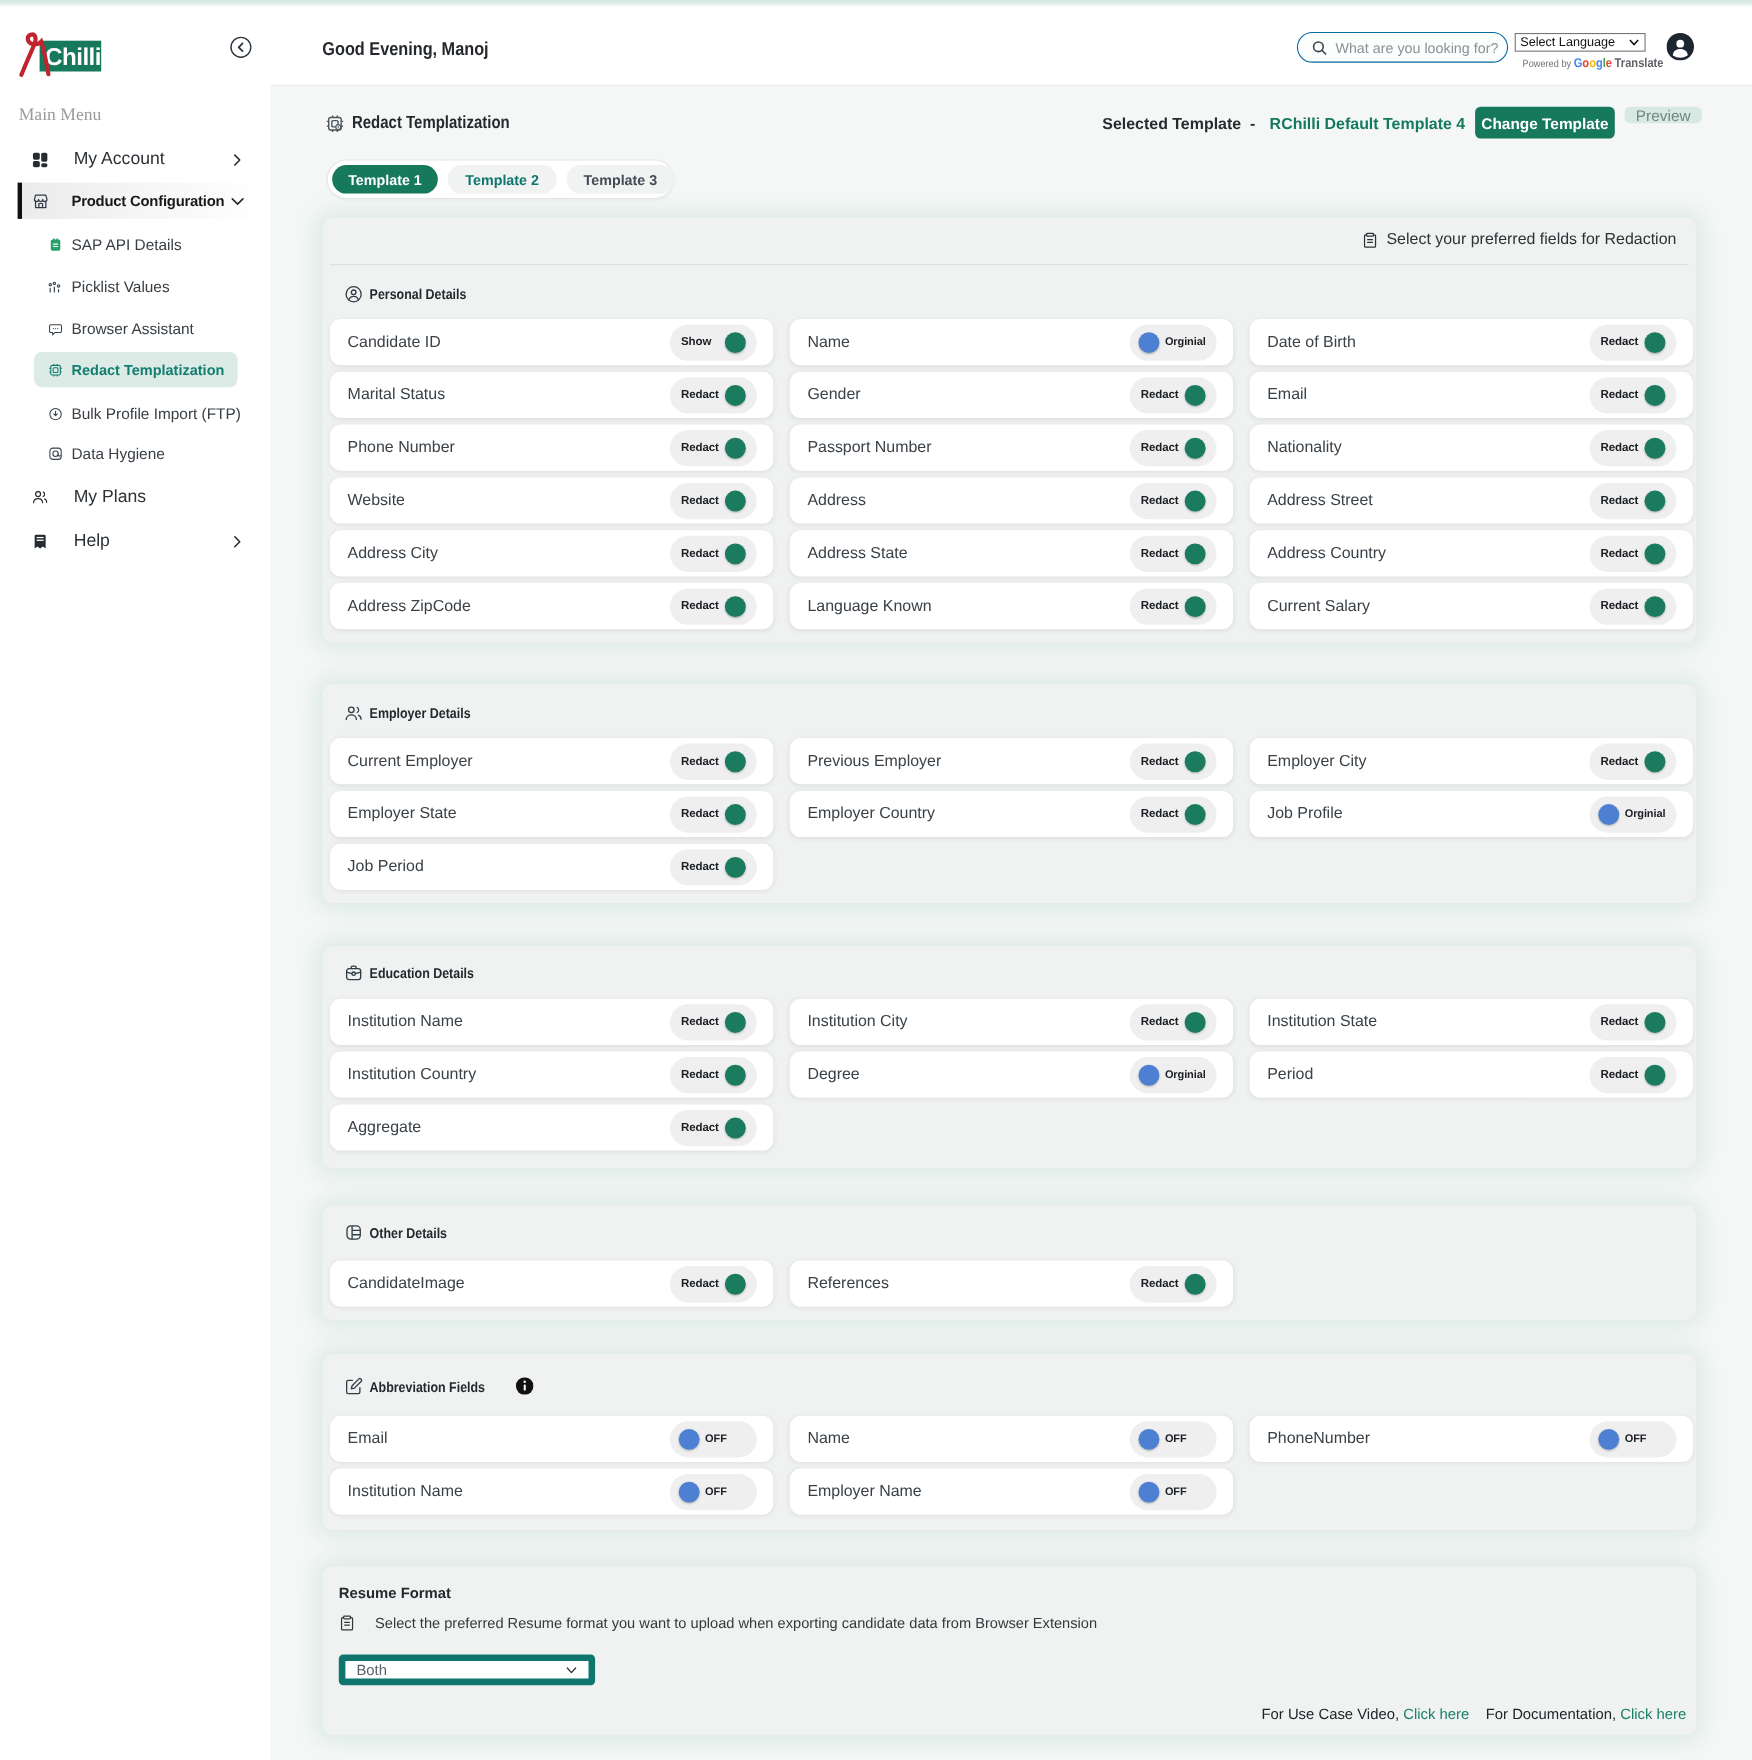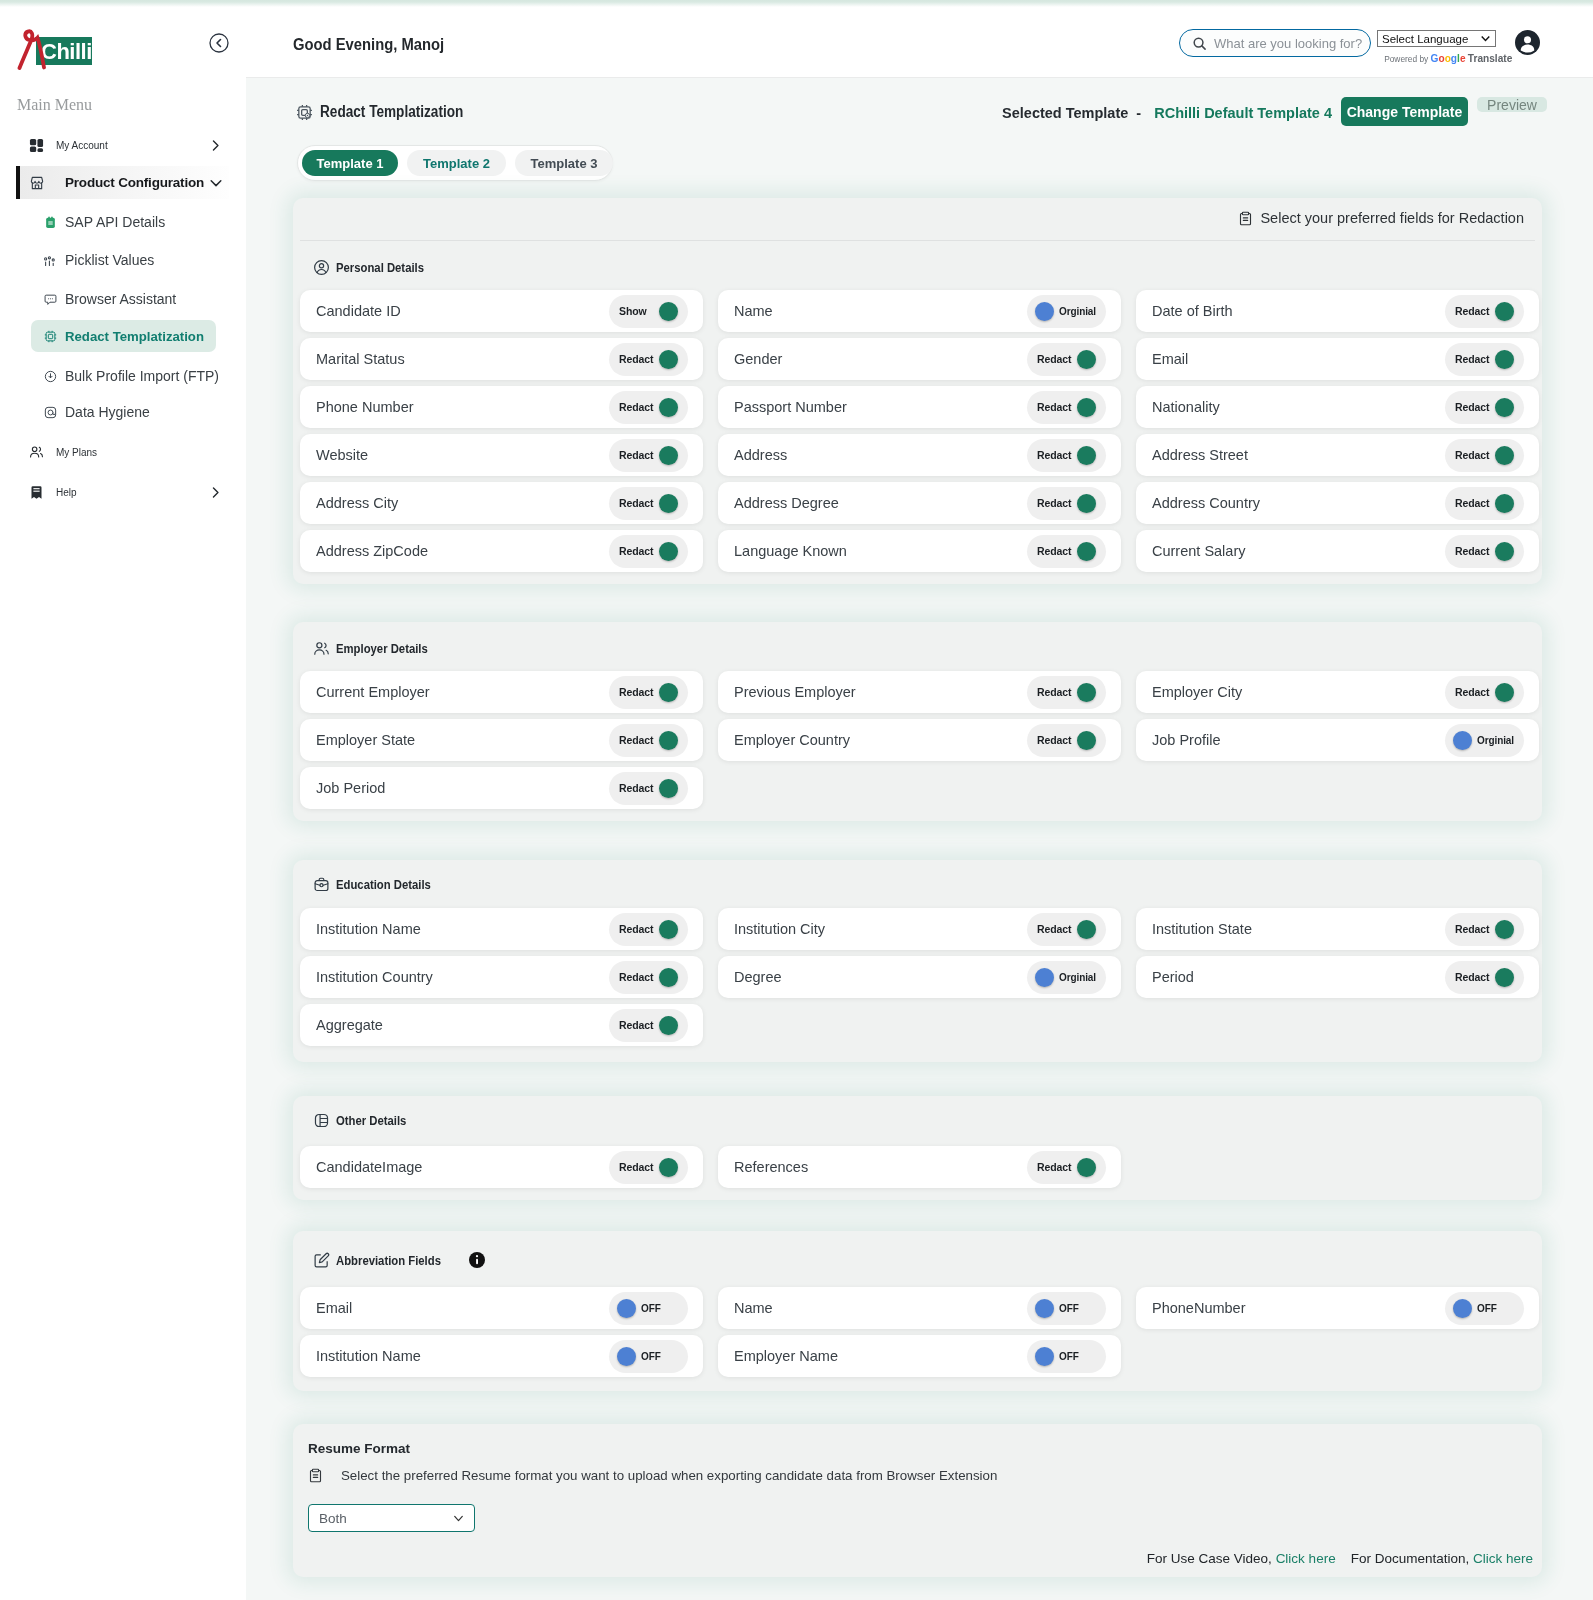--- a/index.html
+++ b/index.html
@@ -6,21 +6,21 @@
 html,body{width:1593px;height:1600px}
 body{position:relative;font-family:"Liberation Sans",sans-serif;background:#fff;overflow:hidden}
 #strip{position:absolute;top:0;left:0;width:1593px;height:7px;background:linear-gradient(180deg,#d5e7df 0,#d9e9e2 2px,rgba(255,255,255,0) 7px);z-index:9;pointer-events:none}
 #side{position:absolute;left:1px;top:2px;width:252px;height:1598px;background:#fff;border-right:1px solid #4c1d95}
 #head{position:absolute;left:246px;top:2px;width:1347px;height:76px;background:#fff;border-bottom:1px solid #eaebeb}
 #content{position:absolute;left:246px;top:78px;width:1347px;height:1522px;background:#f4f7f6}
 .abs{position:absolute}
 
 .mitem{position:absolute;left:0;width:245px;height:36px;display:flex;align-items:center}
 .mitem .ic{margin-left:28px;width:15px;height:15px;flex:none;display:flex;align-items:center}
-.mitem .tx{margin-left:12px;font-size:10px;color:#2c3136;white-space:nowrap}
+.mitem .tx{margin-left:23px;font-size:16px;color:#2c3136;white-space:nowrap}
 .mitem .chev{position:absolute;right:24px;display:flex}
 .sub .ic{margin-left:43px;width:13px;height:13px}
 .sub .tx{margin-left:8px;font-size:14px;color:#3a4045}
 #pconf{position:absolute;left:15px;top:164px;width:213px;height:33px;background:linear-gradient(90deg,#ebebeb 0%,#f6f6f6 55%,#fefefe 100%);border-left:4px solid #111;display:flex;align-items:center}
 #pconf .ic{margin-left:9px;width:16px;height:16px;display:flex}
 #pconf .tx{margin-left:20px;font-size:13.5px;font-weight:700;color:#17191c;letter-spacing:-.2px;white-space:nowrap}
 #rsel{position:absolute;left:30px;top:318px;width:185px;height:32px;background:#dcebe5;border-radius:7px;display:flex;align-items:center}
 #rsel .ic{margin-left:13px;width:13px;height:13px;display:flex}
 #rsel .tx{margin-left:8px;font-size:13.2px;font-weight:700;color:#117e70;white-space:nowrap}
 
@@ -55,21 +55,21 @@
 .tg{position:relative;width:79px;height:33px;border-radius:17px;background:#efefef;flex:none}
 .tg .tx{position:absolute;left:10px;top:0;line-height:33px;font-size:10.5px;font-weight:700;color:#1b1f23;letter-spacing:-.1px}
 .tg .kn{position:absolute;right:10px;top:7px;width:19px;height:19px;border-radius:50%;background:#1a7b5e;box-shadow:0 1px 2px rgba(0,0,0,.25)}
 .tg.lft .kn{left:8px;right:auto;background:#4d80d3}
 .tg.lft .tx{left:32px;font-size:10px;letter-spacing:-.1px}
 #note{position:absolute;right:18px;top:12px;display:flex;align-items:center;gap:7px;font-size:14.5px;color:#2d3236}
 #div1{position:absolute;left:7px;right:7px;top:42px;height:1px;background:#dfe1e1}
 
 #rf-t{position:absolute;left:15px;top:17px;font-size:13.5px;font-weight:700;color:#24292e}
 #rf-d{position:absolute;left:15px;top:44px;display:flex;gap:18px;font-size:13.3px;color:#33383d}
-#rf-s{position:absolute;left:15px;top:80px;width:167px;height:28px;background:#fff;border:1px solid #0f766e;border-radius:4px;display:flex;align-items:center;justify-content:space-between;padding:0 10px}
+#rf-s{position:absolute;left:15px;top:80px;width:233px;height:28px;background:#fff;border:6px solid #0f766e;border-radius:4px;display:flex;align-items:center;justify-content:space-between;padding:0 10px}
 #rf-s .t{font-size:13.5px;color:#5a6067}
 #foot{position:absolute;right:9px;top:127px;font-size:13.5px;color:#212529}
 #foot .g{color:#1b8068}
 </style>
 </head>
 <body>
 <div id="strip"></div>
 
 <div id="side">
   <div class="abs" style="left:13px;top:26px;width:80px;height:42px">
@@ -358,21 +358,21 @@
           </span>
         </div>
       <div class="card">
           <span class="lb">Address City</span>
           <span class="tg">
             <span class="tx">Redact</span>
             <span class="kn"></span>
           </span>
         </div>
       <div class="card">
-          <span class="lb">Address Degree</span>
+          <span class="lb">Address State</span>
           <span class="tg">
             <span class="tx">Redact</span>
             <span class="kn"></span>
           </span>
         </div>
       <div class="card">
           <span class="lb">Address Country</span>
           <span class="tg">
             <span class="tx">Redact</span>
             <span class="kn"></span>

